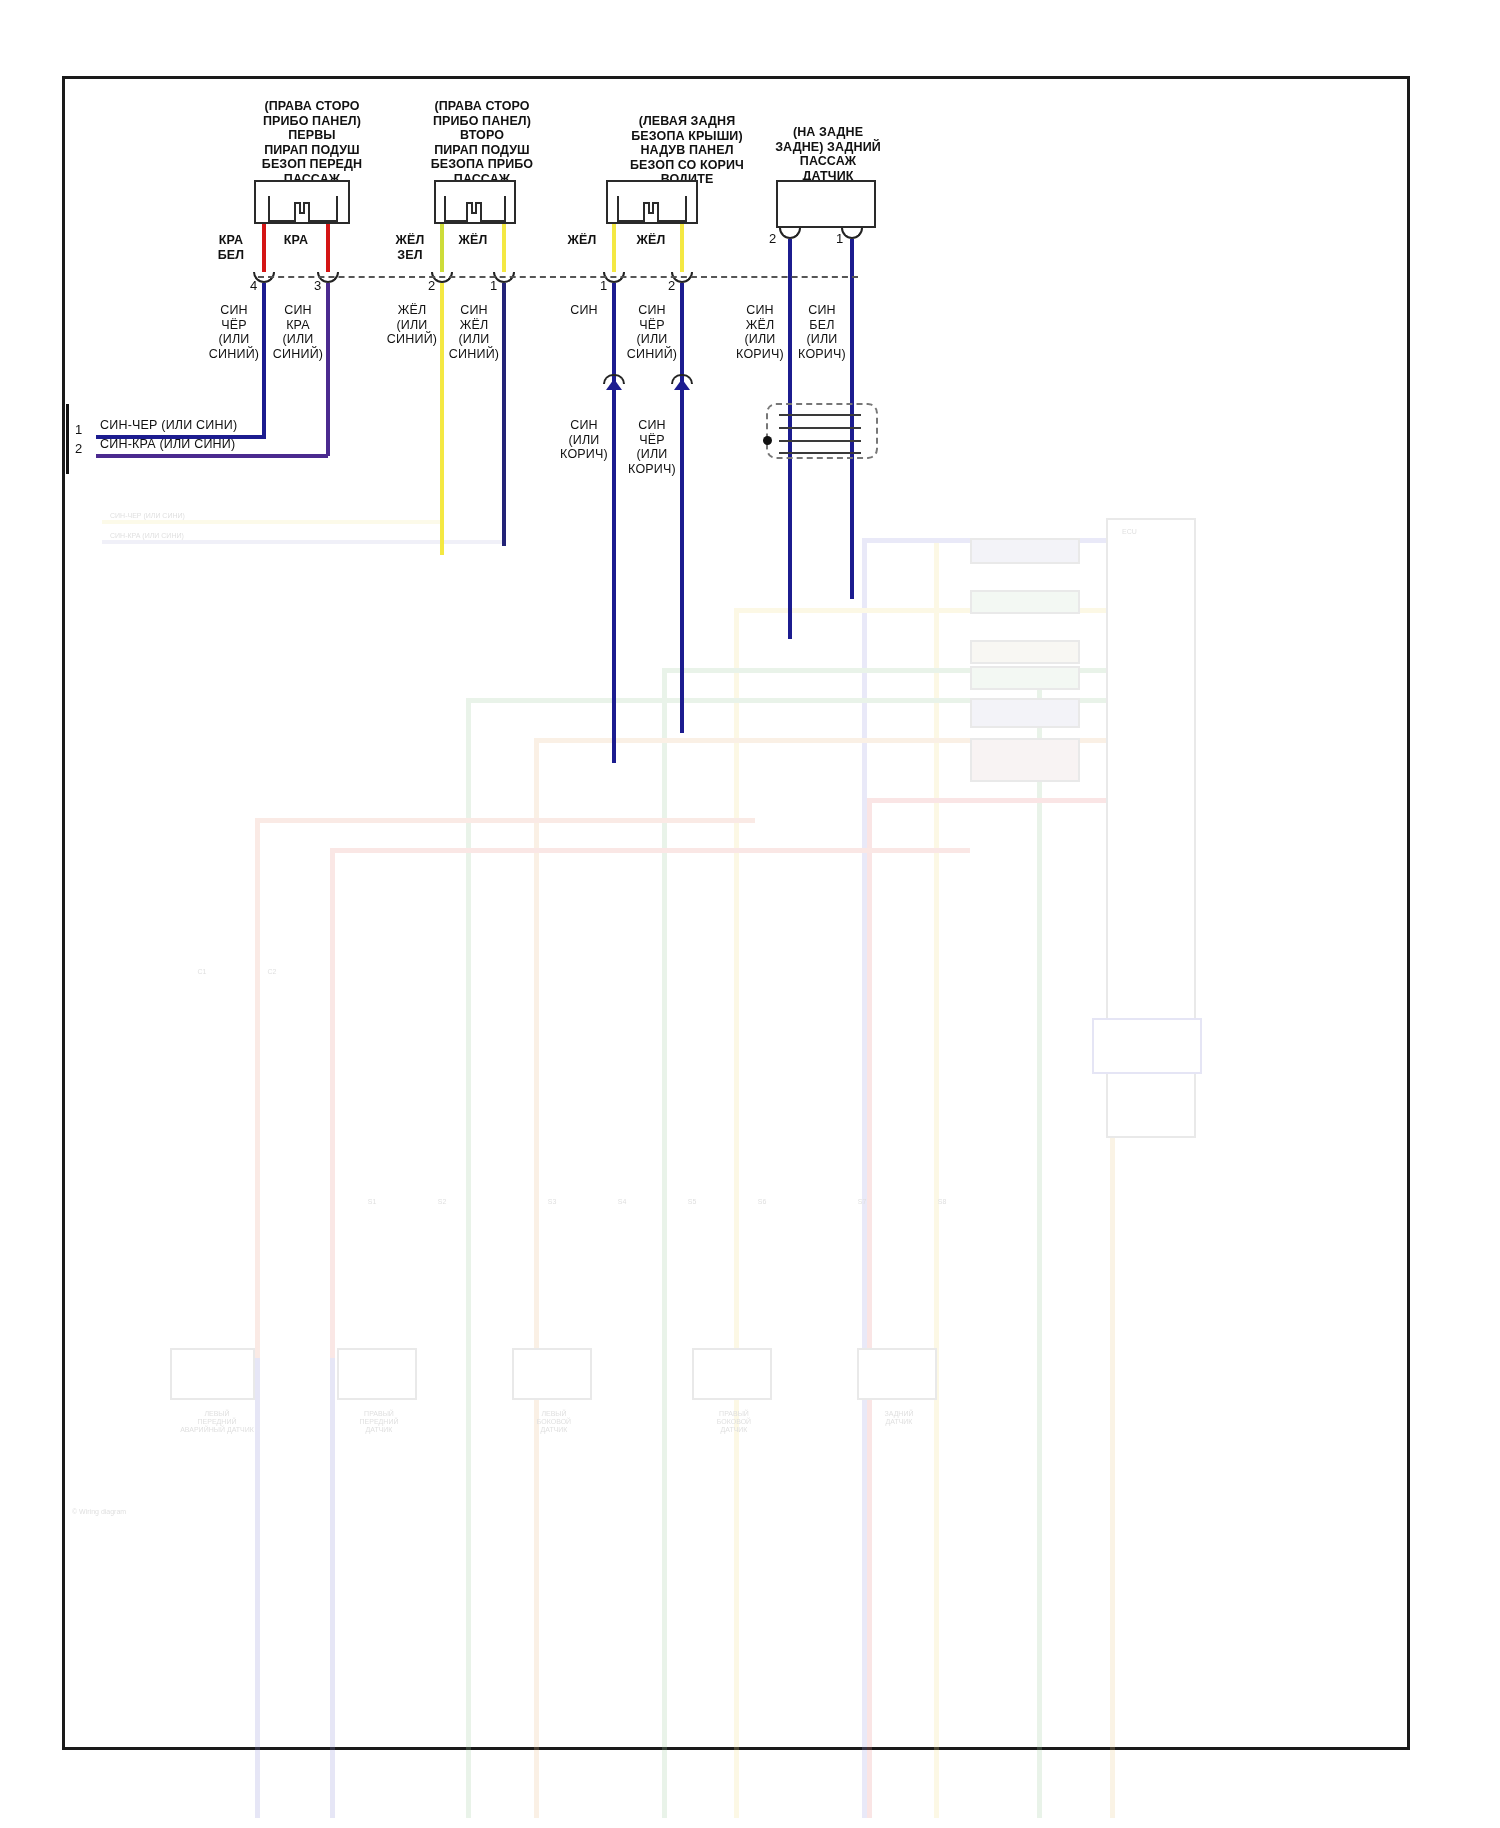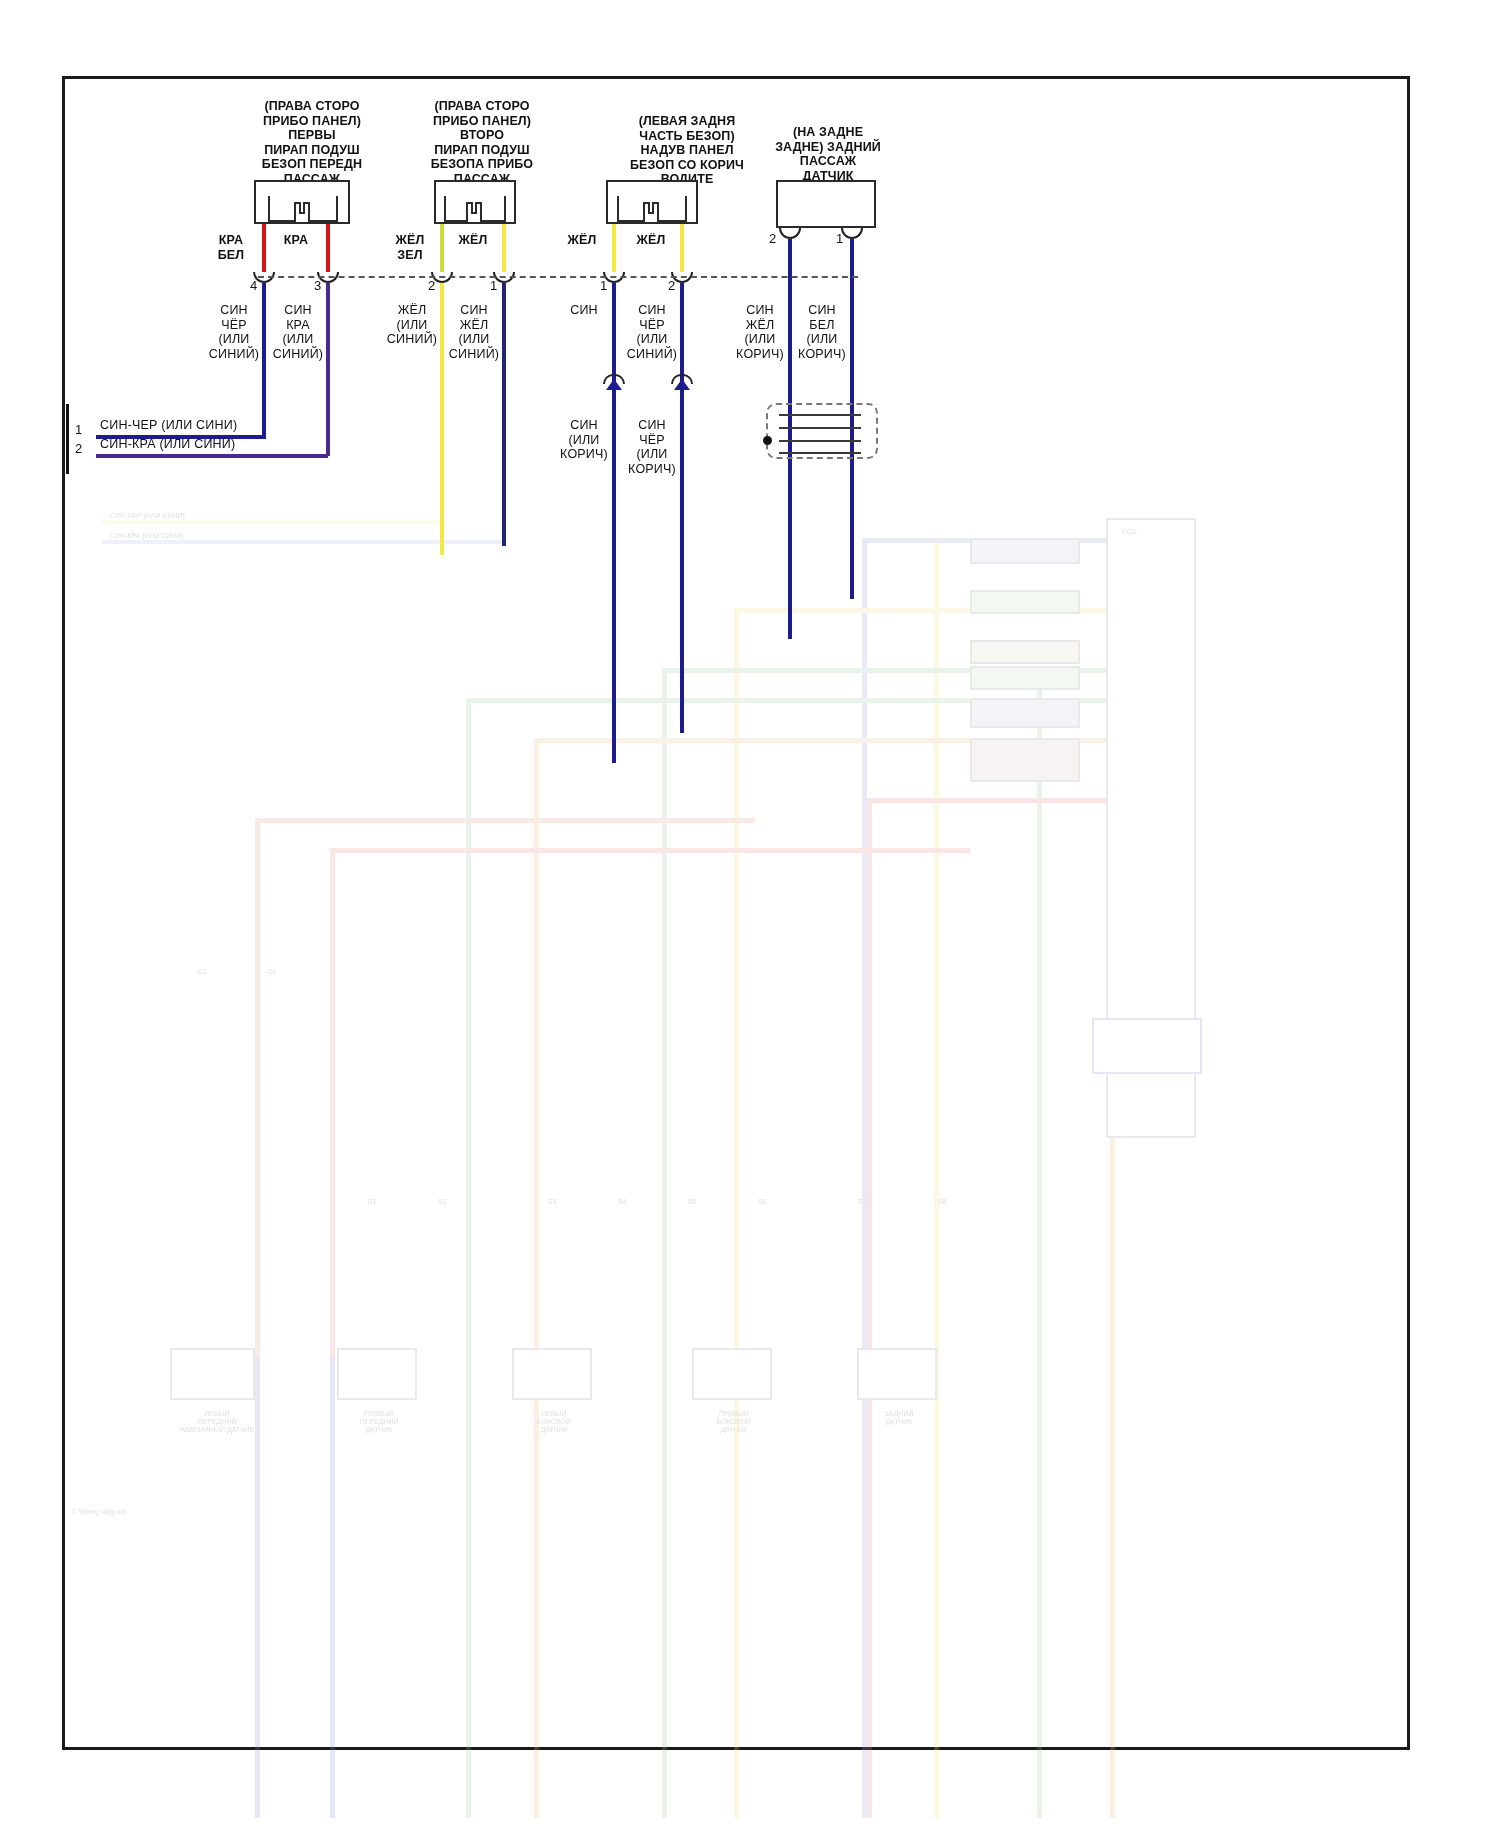--- a/index.html
+++ b/index.html
@@ -235,21 +235,21 @@
   </div>
   <div class="lbl c" style="left:448px;top:303px;width:52px;">
     <span>СИН</span><br>
     <span>ЖЁЛ</span><br>
     <span>(ИЛИ</span><br>
     <span>СИНИЙ)</span>
   </div>
 
   <div class="title" style="left:592px;top:114px;width:190px;">
     <span>(ЛЕВАЯ ЗАДНЯ</span><br>
-    <span>ЧАСТЬ БЕЗОП)</span><br>
+    <span>БЕЗОПА КРЫШИ)</span><br>
     <span>НАДУВ ПАНЕЛ</span><br>
     <span>БЕЗОП СО КОРИЧ</span><br>
     <span>ВОДИТЕ</span>
   </div>
   <div class="box" style="left:606px;top:180px;width:92px;height:44px;"></div>
   <div class="sq" style="left:617px;top:196px;width:70px;height:26px;">
     <i style="left:0;top:24px;width:28px;height:2px;"></i>
     <i style="left:26px;top:6px;width:2px;height:20px;"></i>
     <i style="left:26px;top:6px;width:7px;height:2px;"></i>
     <i style="left:31px;top:6px;width:2px;height:12px;"></i>

